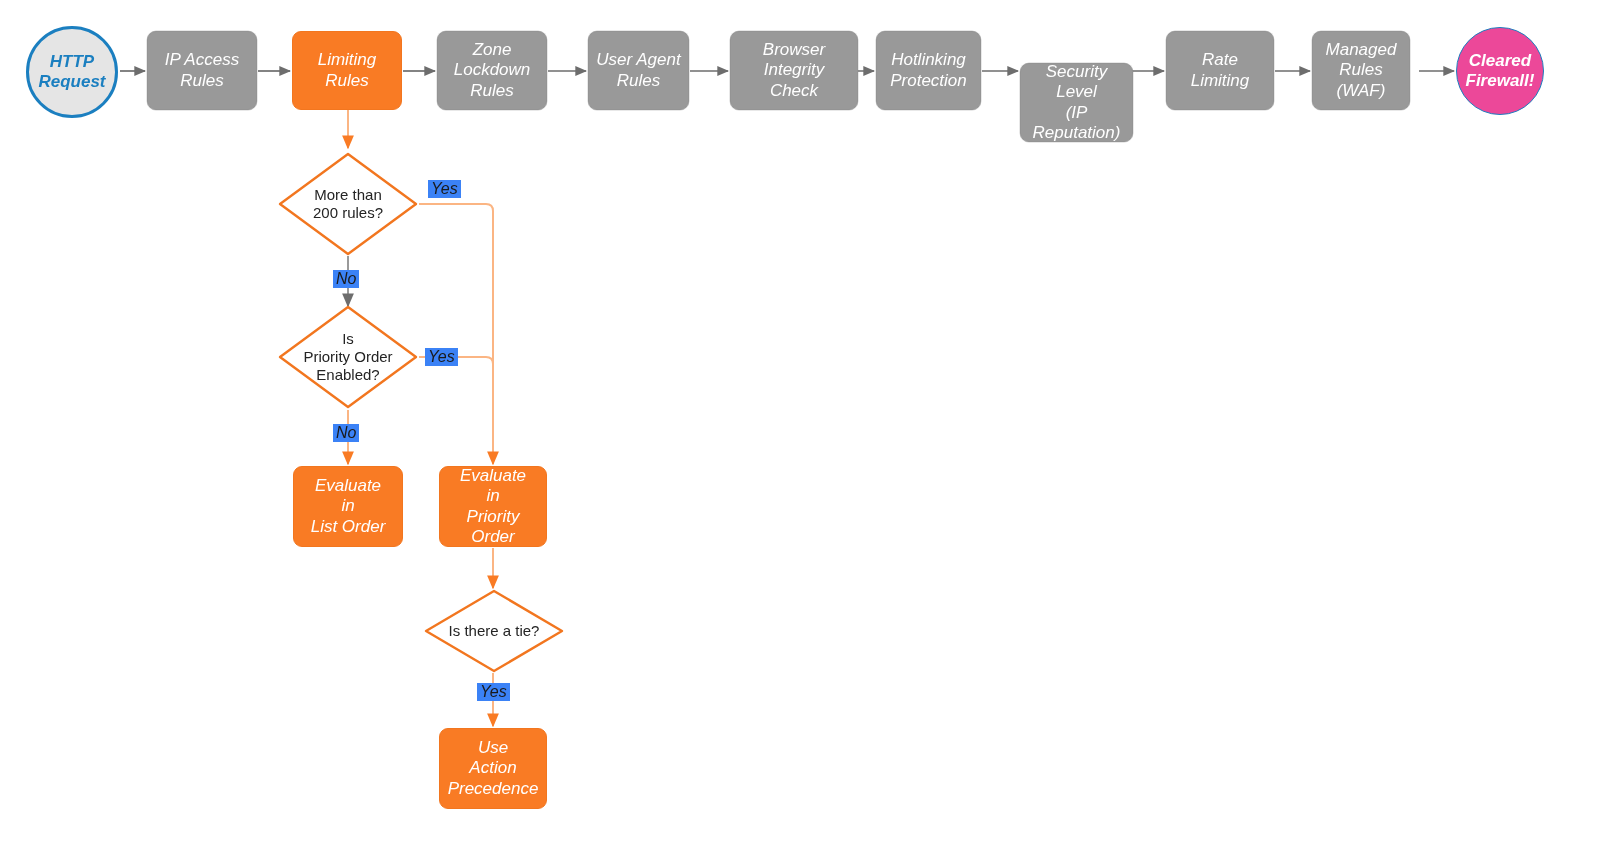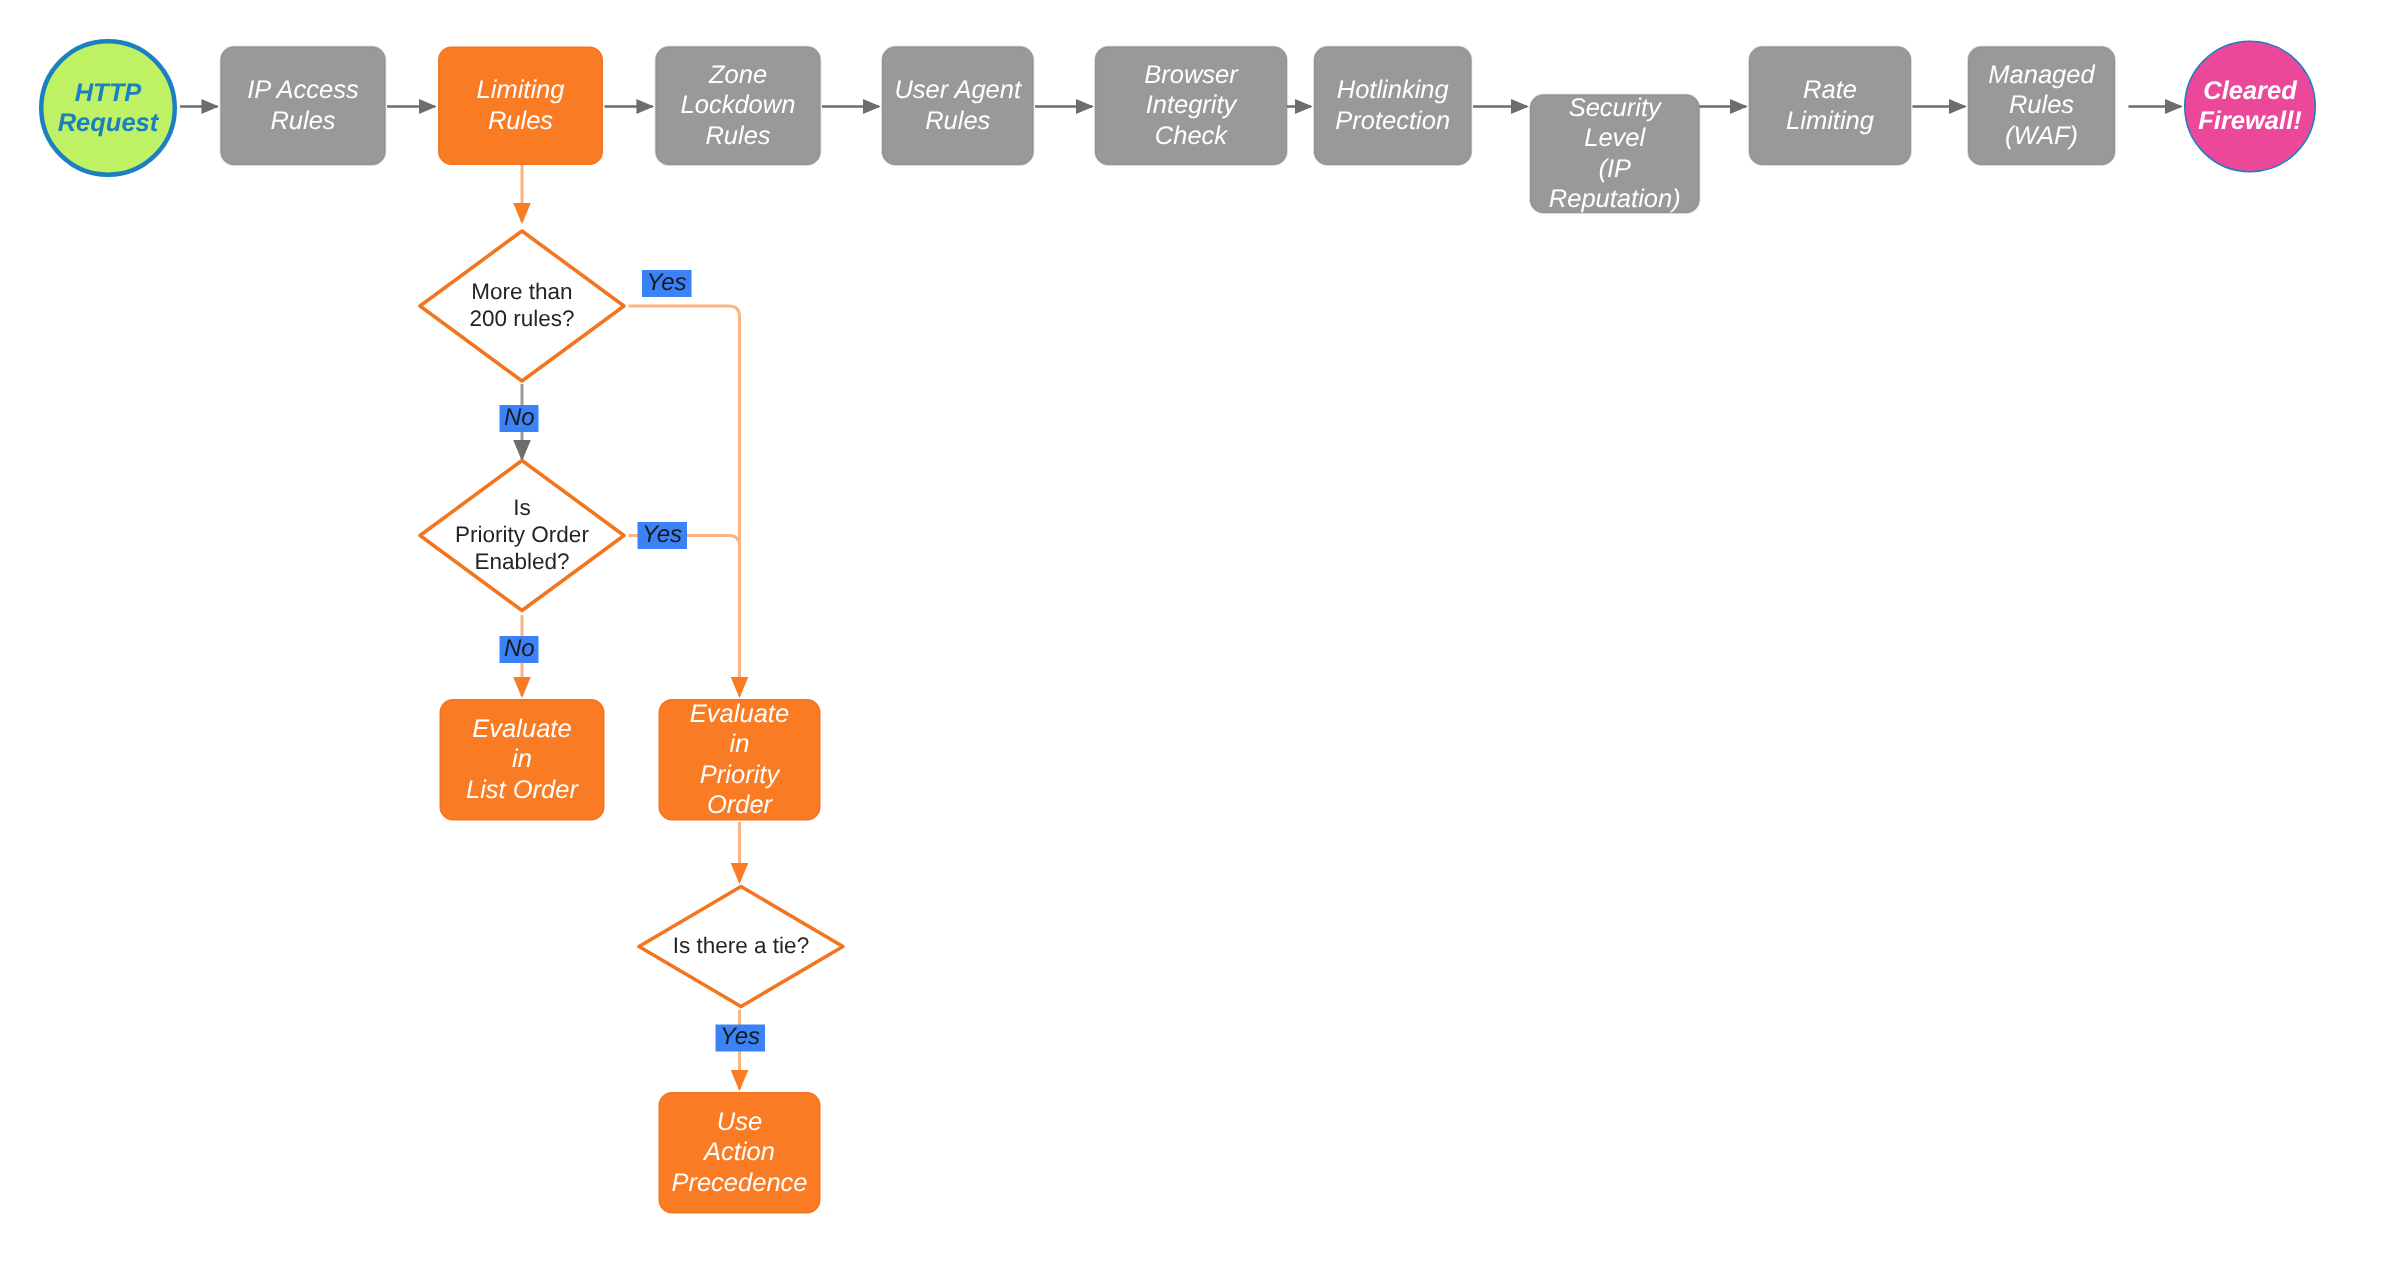--- a/index.html
+++ b/index.html
@@ -58,21 +58,21 @@
   }
 
   
   .circle {
     border-radius: 50%;
     font-style: italic;
     font-weight: bold;
     font-size: 17px;
   }
   .circle.hollow {
-    background: #bef264;
+    background: #e5e5e5;
     border: 3.5px solid #1b7fc0;
     color: #1b7fc0;
   }
   .circle.filled {
     background: #ec4899;
     border: 1px solid #1b7fc0;
     color: #ffffff;
   }
 
   

